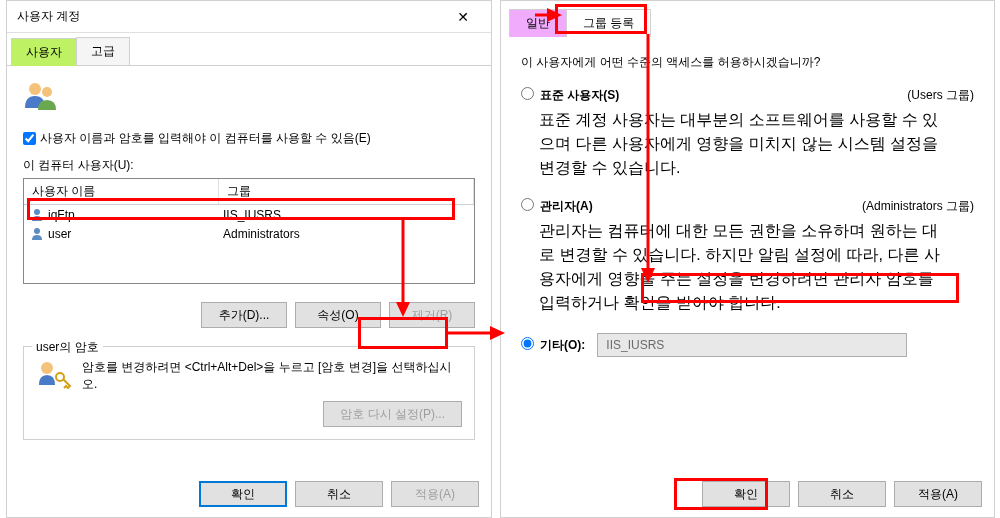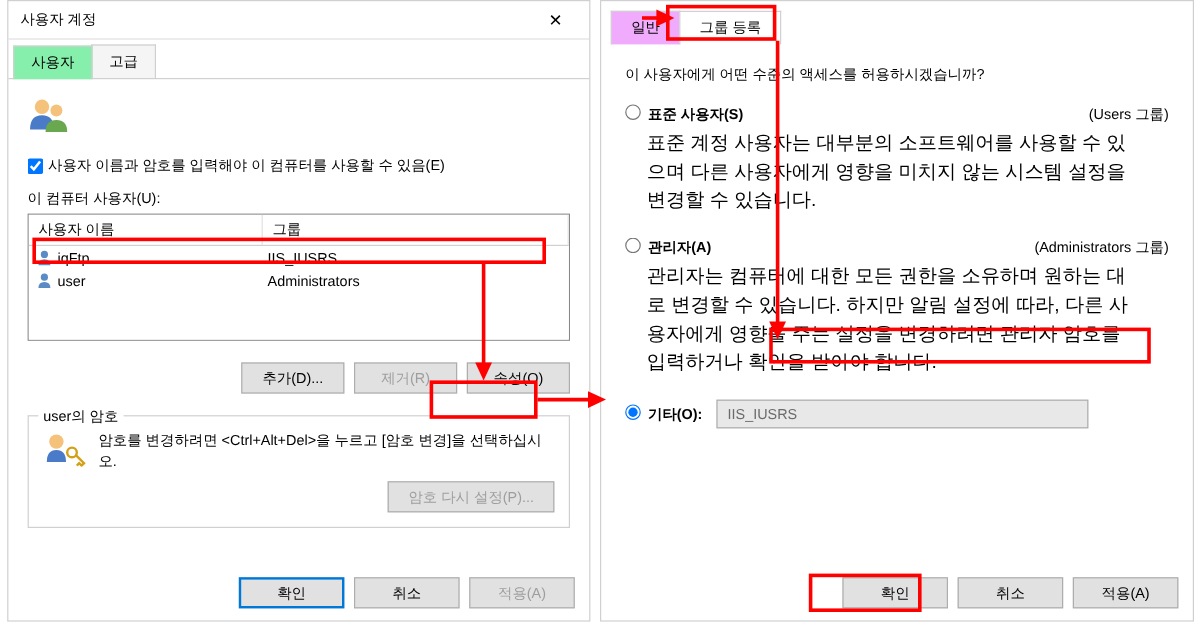--- a/index.html
+++ b/index.html
@@ -59,21 +59,21 @@
       border: 1px solid #d0d0d0;
       border-bottom: none;
       background: #fff;
       margin-right: -1px;
       cursor: pointer;
       font-size: 12px;
     }
     .tab.active {
       position: relative;
       top: 1px;
-      background: #86efac;
+      background: #bef264;
     }
     .tab.inactive {
       background: #f5f5f5;
     }
     .content {
       padding: 12px 16px;
     }
     .info-row {
       display: flex;
       align-items: flex-start;
@@ -296,22 +296,22 @@
               <circle cx="7" cy="4" r="3" fill="#5a8bc4"></circle>
               <path d="M2 13 Q2 8 7 8 Q12 8 12 13 Z" fill="#5a8bc4"></path>
             </svg>
           <span class="uname">user</span>
           <span class="ugroup">Administrators</span>
         </div>
       </div>
     </div>
     <div class="btn-row">
       <button class="btn">추가(D)...</button>
+      <button class="btn">속성(O)</button>
       <button class="btn disabled">제거(R)</button>
-      <button class="btn">속성(O)</button>
     </div>
     <div class="fieldset">
       <div class="fieldset-legend">user의 암호</div>
       <div class="info-row" style="margin-bottom:8px;">
         <svg class="key-icon" viewBox="0 0 36 30">
           <circle cx="11" cy="9" r="6" fill="#f4c27a"></circle>
           <path d="M 3 26 Q 3 16 11 16 Q 19 16 19 26 Z" fill="#4a7bc8"></path>
           <circle cx="24" cy="18" r="4" fill="none" stroke="#d4a017" stroke-width="2"></circle>
           <path d="M 27 20 L 34 27 L 32 29 L 30 27 L 28 29" stroke="#d4a017" stroke-width="2" fill="none"></path>
         </svg>

